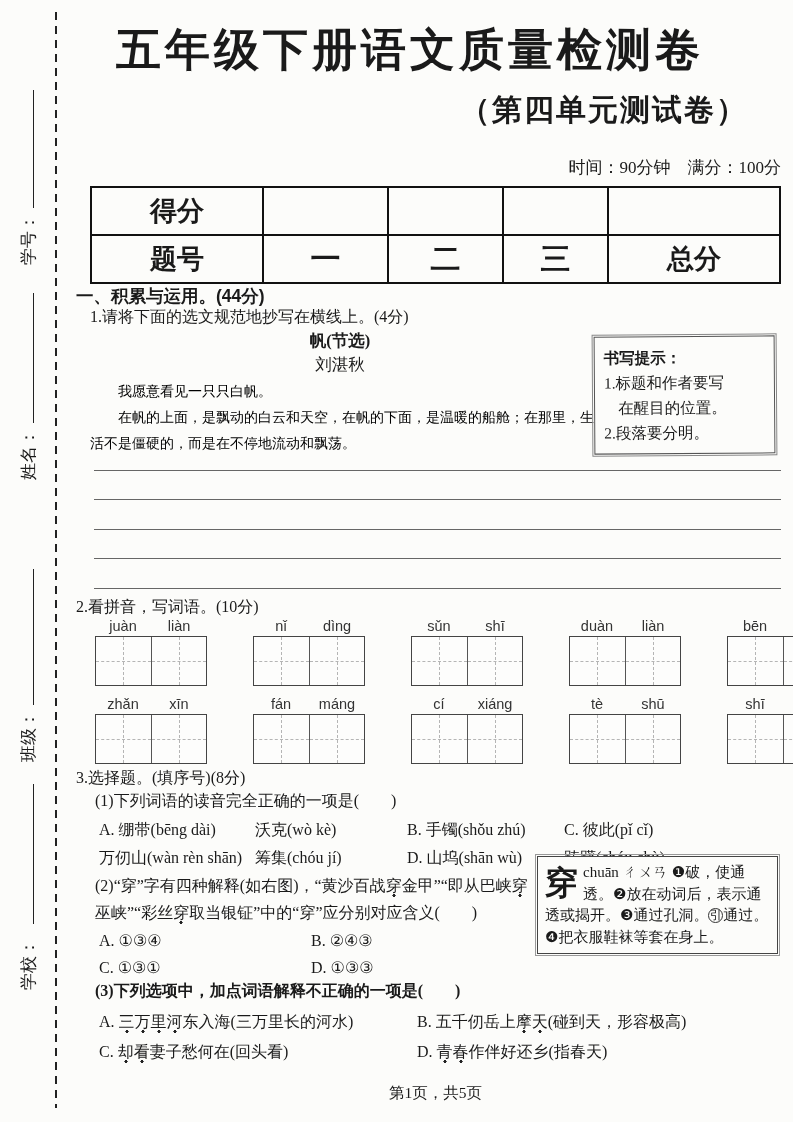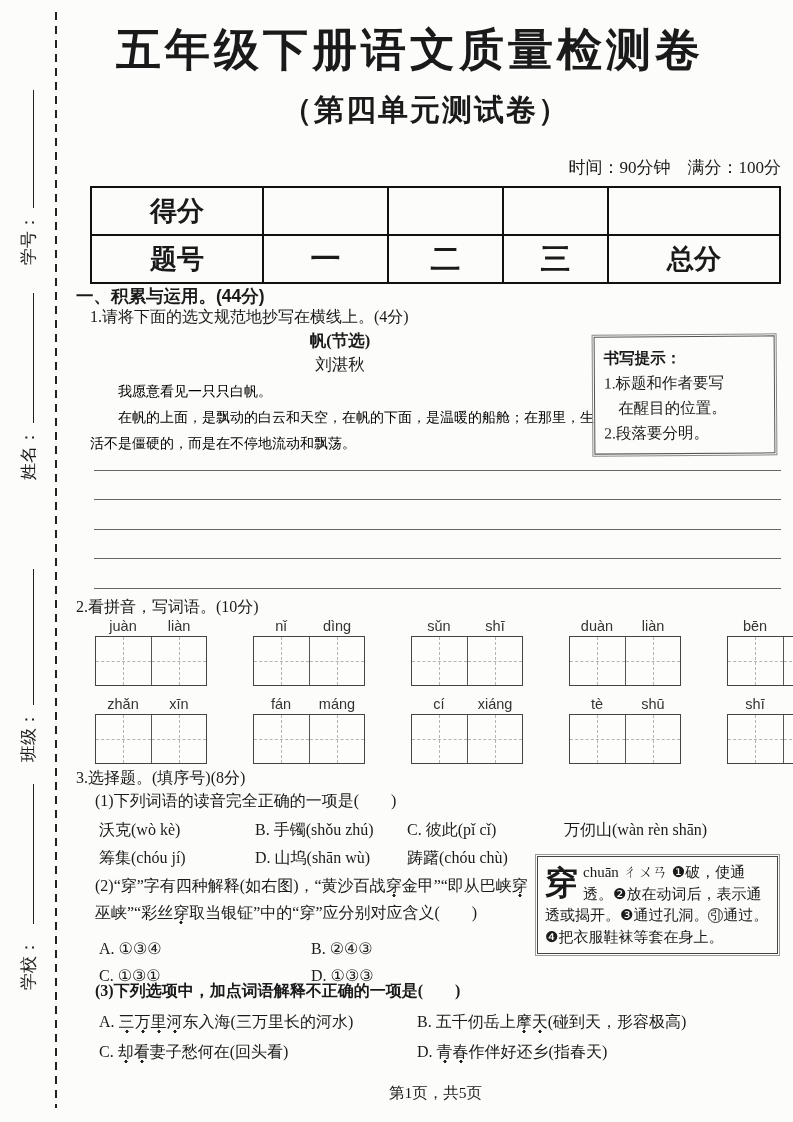--- a/index.html
+++ b/index.html
@@ -2,21 +2,21 @@
 <html><head>
 <meta charset="utf-8">
 <style>
   html,body{margin:0;padding:0;}
   .page{position:relative;width:793px;height:1122px;background:#fcfcfa;overflow:hidden;
         font-family:"Liberation Serif",serif;color:#1a1a1a;}
   .abs{position:absolute;}
 
   
   .title{left:60px;top:20px;width:700px;text-align:center;font-size:45px;font-weight:bold;letter-spacing:4px;}
-  .subtitle{left:76px;top:90px;width:700px;text-align:center;font-size:30px;font-weight:bold;letter-spacing:2px;}
+  .subtitle{left:48px;top:90px;width:700px;text-align:right;font-size:30px;font-weight:bold;letter-spacing:2px;}
   .meta{left:90px;top:156px;width:691px;text-align:right;font-size:17px;}
 
   
   table.score{border-collapse:collapse;width:691px;table-layout:fixed;}
   table.score td{border:2px solid #111;text-align:center;font-weight:bold;font-size:27px;
                  height:46px;padding:0;}
   table.score .big{font-size:30px;}
 
   
   .sec-head{font-family:"Liberation Sans",sans-serif;font-weight:bold;font-size:17.5px;}
@@ -44,21 +44,21 @@
   .plabels{display:flex;height:18px;font-family:"Liberation Sans",sans-serif;font-size:14.5px;color:#333;}
   .plabels span{flex:1;text-align:center;}
   .pbox{display:flex;height:48px;border:1.5px solid #444;background:#fdfdfc;}
   .pcell{flex:1;position:relative;}
   .pcell:first-child{border-right:1px solid #555;}
   .pcell::before{content:"";position:absolute;left:0;right:0;top:50%;border-top:1px dashed #b5b5b5;}
   .pcell::after{content:"";position:absolute;top:0;bottom:0;left:50%;border-left:1px dashed #b5b5b5;}
 
   
   .grid4{display:grid;grid-template-columns:156px 152px 157px auto;line-height:28px;font-size:16px;}
-  .grid2a{display:grid;grid-template-columns:212px auto;line-height:27px;font-size:16px;margin-top:8px;}
+  .grid2a{display:grid;grid-template-columns:212px auto;line-height:27px;font-size:16px;}
   .grid2b{display:grid;grid-template-columns:318px auto;line-height:30px;font-size:16px;}
 
   .q2sub-stem{width:447px;font-size:16px;line-height:27px;}
 
   
   .dictbox{width:241px;border:1.2px solid #444;outline:1px solid #999;outline-offset:1px;
            padding:5px 7px;box-sizing:border-box;font-size:15px;line-height:21.5px;background:#fcfcfa;}
   .dict-char{float:left;font-size:33px;font-weight:bold;line-height:40px;margin:1px 5px 0 0;}
 
   
@@ -260,20 +260,21 @@
           <div class="pcell"></div>
           <div class="pcell"></div>
         </div>
     </div>
   </div>
 
   <div class="abs stem" style="left:76px;top:768px;">3.选择题。(填序号)(8分)</div>
 
   <div class="abs stem" style="left:95px;top:791px;">(1)下列词语的读音完全正确的一项是(　　)</div>
   <div class="abs grid4" style="left:99px;top:816px;width:680px;">
+    <span>A. 绷带(bēng dài)</span>
     <span>沃克(wò kè)</span>
     <span>B. 手镯(shǒu zhú)</span>
     <span>C. 彼此(pǐ cǐ)</span>
     <span>万仞山(wàn rèn shān)</span>
     <span>筹集(chóu jí)</span>
     <span>D. 山坞(shān wù)</span>
     <span>踌躇(chóu chù)</span>
   </div>
 
   <div class="abs q2sub-stem" style="left:95px;top:872px;"><span>(2)“穿”字有四种解释(如右图)，“黄沙百战</span><span class="dot-under">穿</span><span>金甲”“即从巴峡</span><span class="dot-under">穿</span><span>巫峡”“彩丝</span><span class="dot-under">穿</span><span>取当银钲”中的“穿”应分别对应含义(　　)</span></div>

